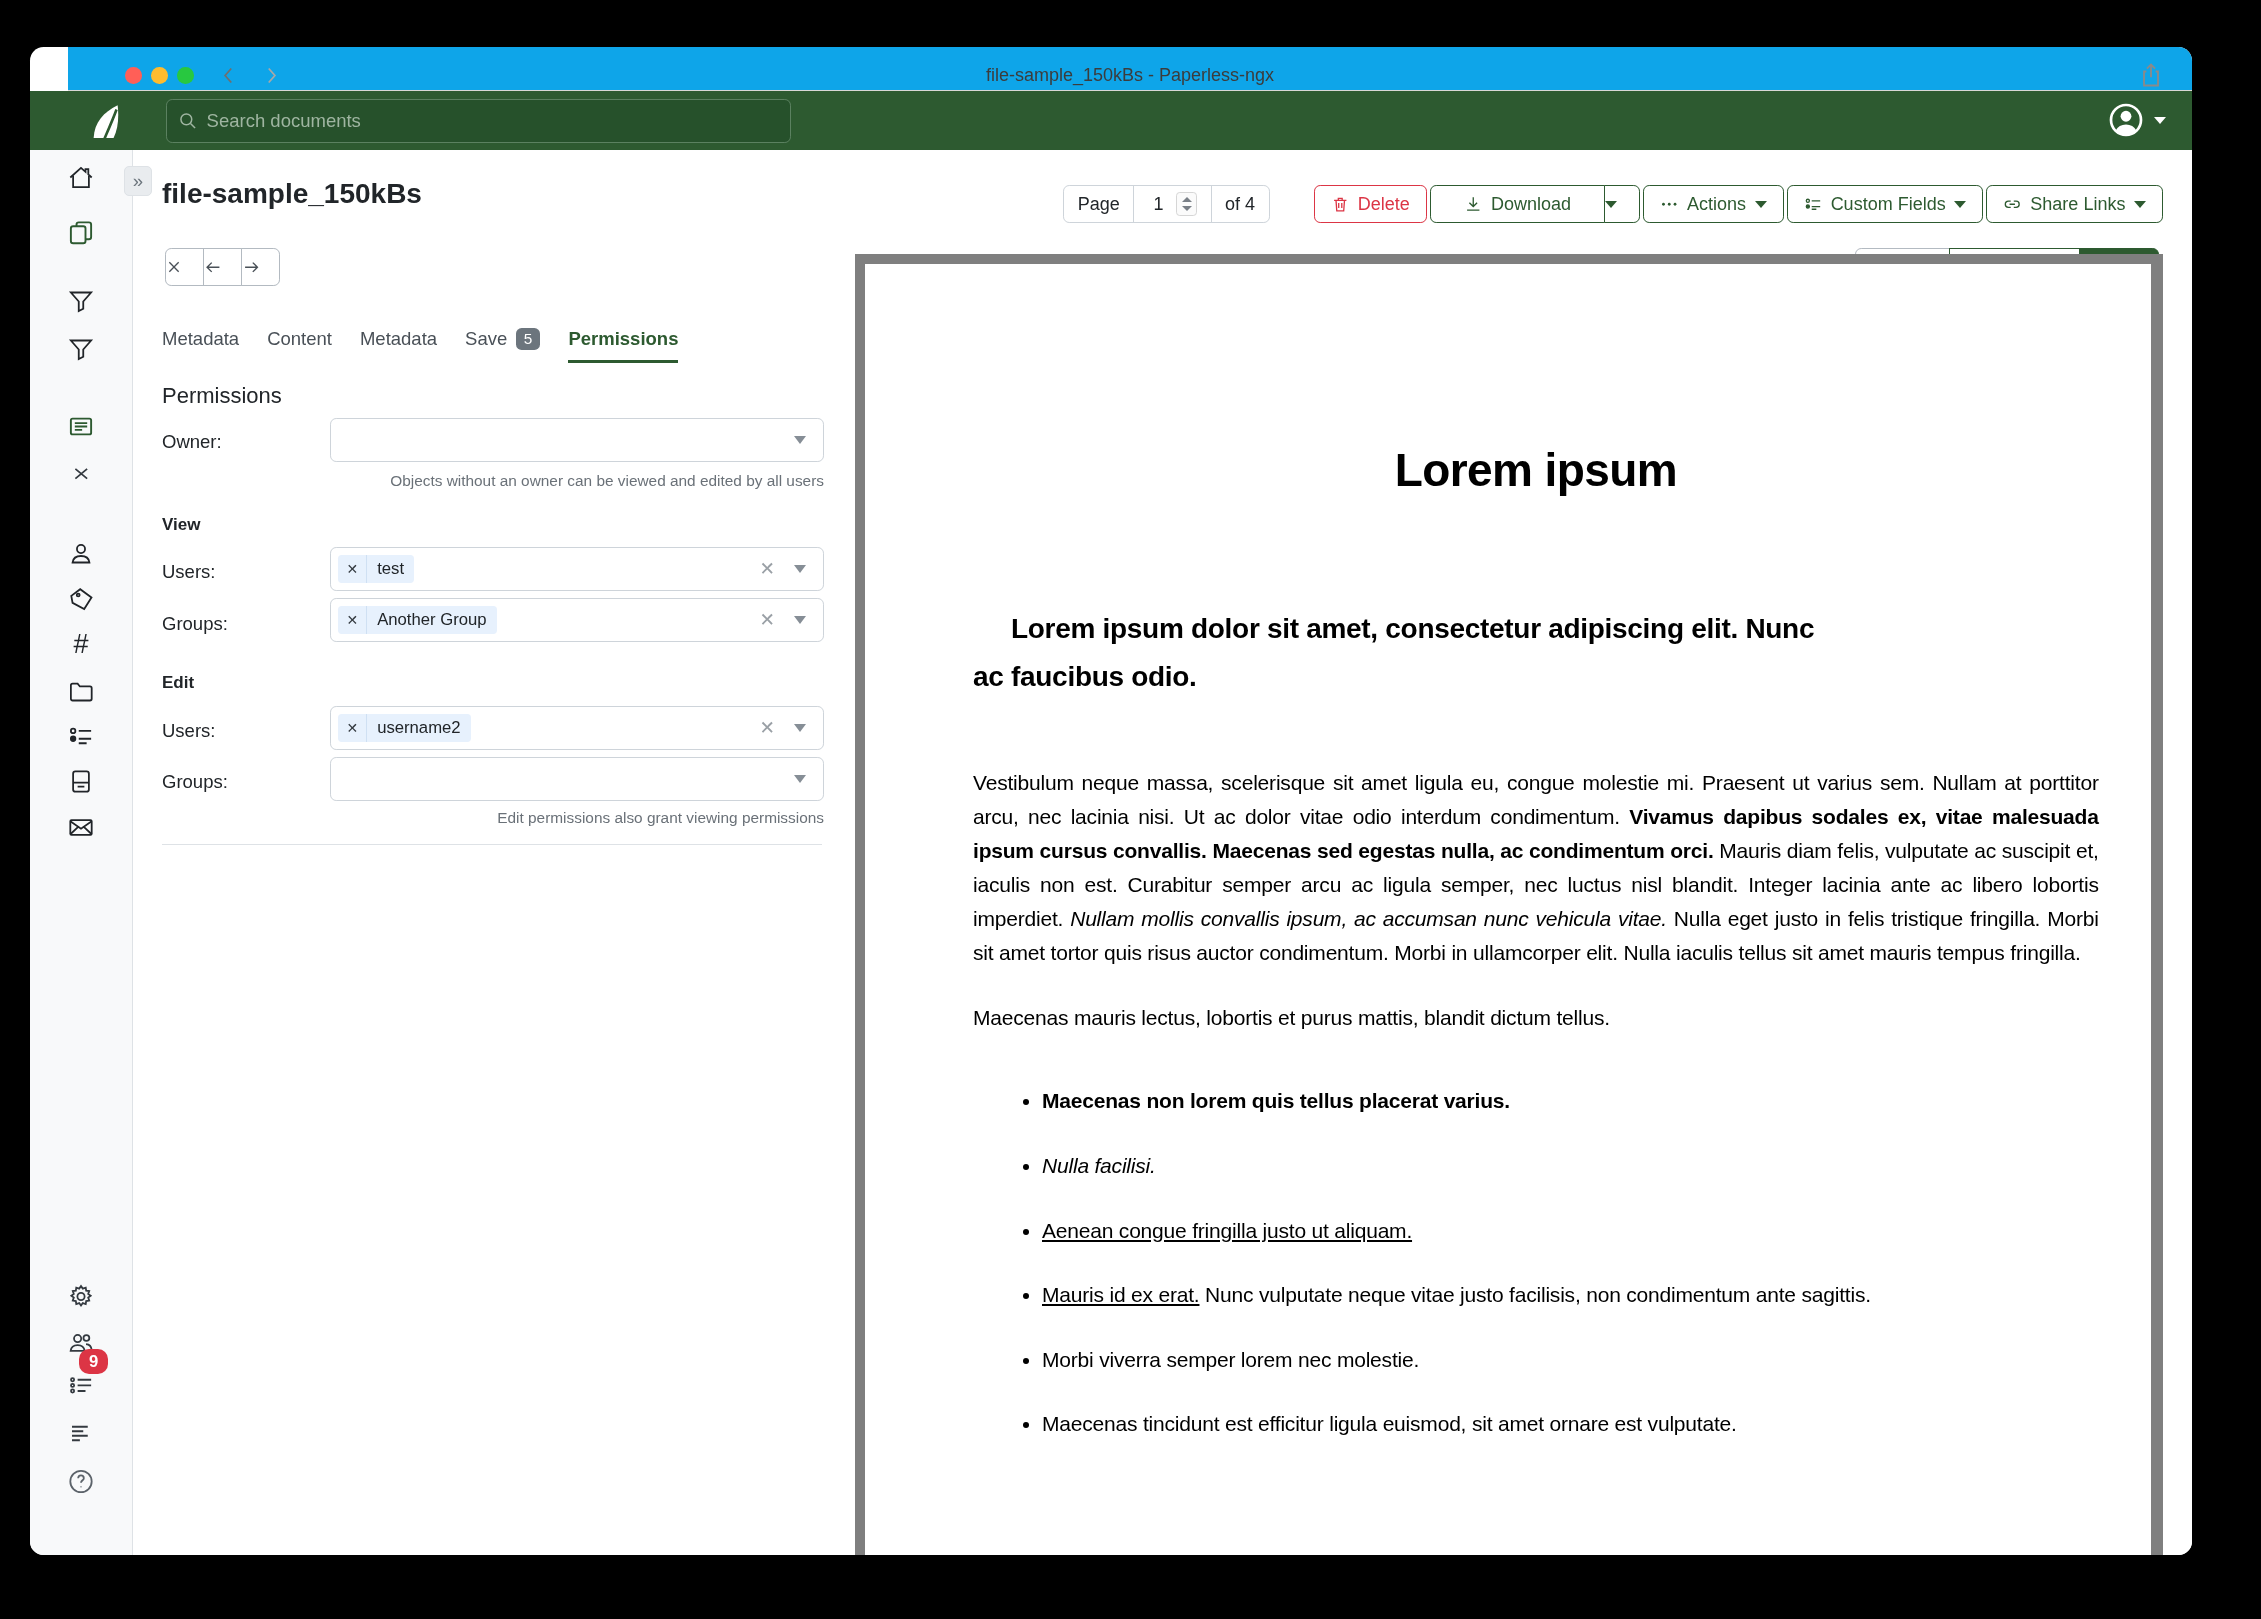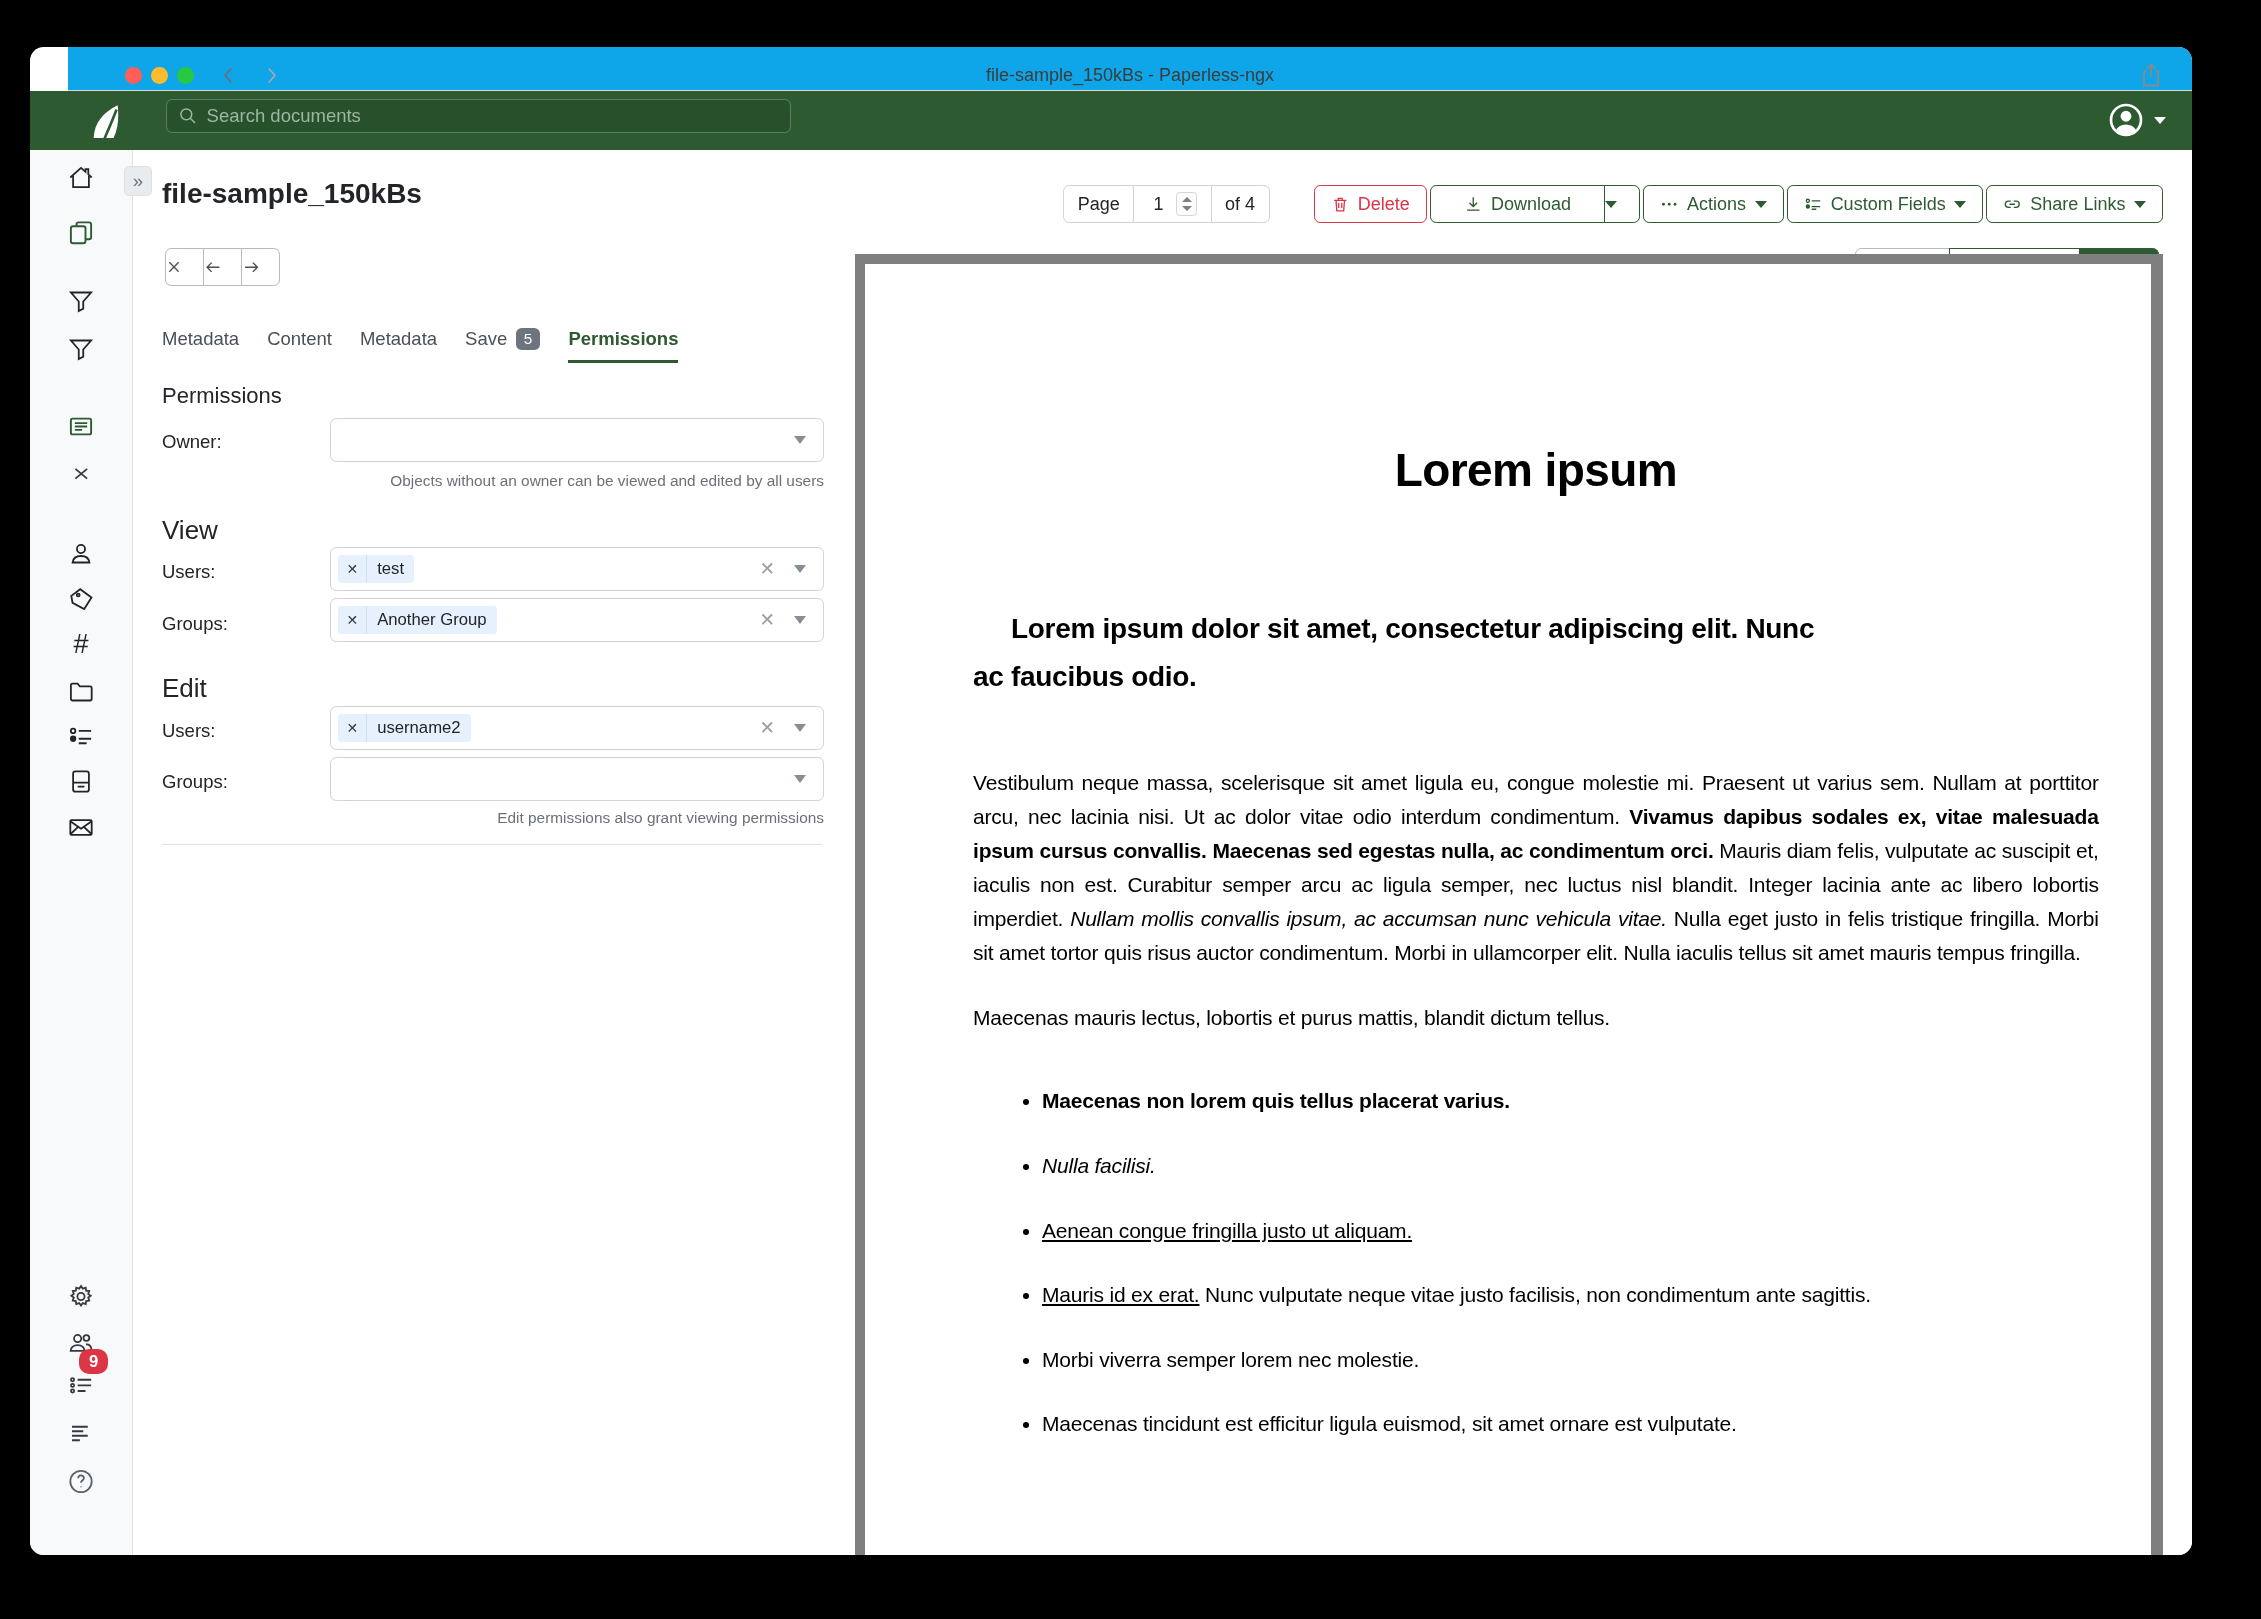--- a/index.html
+++ b/index.html
@@ -17,21 +17,21 @@
   .tb-nav { position:absolute; top:15px; width:26px; height:26px; display:flex; align-items:center; justify-content:center; }
   .tb-nav.back { left:148px; }
   .tb-nav.fwd { left:189px; }
   .tb-title { position:absolute; left:0; right:0; top:0; line-height:56px; text-align:center;
               font-size:18px; font-weight:500; color:#3c3c3c; }
   .tb-share { position:absolute; right:27px; top:13.6px; width:28px; height:28px; }
 
   
   .appheader { height:59px; flex:none; background:#2d5a30; position:relative; }
   .logo { position:absolute; left:57px; top:12.3px; width:35px; height:35px; }
-  .search { position:absolute; left:136px; top:8px; width:625px; height:34px;
+  .search { position:absolute; left:136px; top:8px; width:625px; height:44px;
             background:#26512b; border:0.6px solid #5b8160; border-radius:6.2px;
             display:flex; align-items:center; padding:0 11px; }
   .search svg { flex:none; }
   .search input { flex:1; background:transparent; border:none; outline:none;
                   font-size:18.5px; color:#d7e2d7; margin-left:8.6px; font-family:"Liberation Sans",sans-serif; }
   .search input::placeholder { color:#9fb5a1; }
   .avatar-area { position:absolute; right:26px; top:11px; display:flex; align-items:center; gap:10px; }
   .caret-w { width:0; height:0; border-left:6.8px solid transparent; border-right:6.8px solid transparent; border-top:7.4px solid #fff; }
 
   
@@ -65,21 +65,21 @@
   .btn-discard { border:1.2px solid #b3bac1; color:#6c757d; padding:0 16px; border-radius:6.2px 0 0 6.2px; }
   .btn-savenext { border:1.2px solid #2d5a30; color:#2d5a30; padding:0 16px; font-weight:500; }
   .btn-save { border:1.2px solid #2d5a30; background:#2d5a30; color:#fff; padding:0 18.5px; border-radius:0 6.2px 6.2px 0; font-weight:500; }
 
   .tabs { position:absolute; left:29px; top:178px; display:flex; gap:28px; align-items:flex-start; }
   .tab { font-size:18.5px; color:#495057; padding-bottom:10px; display:flex; align-items:center; gap:8.6px; }
   .tab.active { color:#2d5a30; font-weight:600; border-bottom:3.7px solid #2d5a30; }
   .tab-badge { background:#6c757d; color:#fff; font-size:15.4px; border-radius:5.6px; padding:1.9px 8px; }
 
   .sec-h1 { position:absolute; left:29px; font-size:22px; font-weight:500; color:#212529; }
-  .sec-h2 { position:absolute; left:29px; font-size:26px; font-weight:400; color:#212529; }
+  .sec-h2 { position:absolute; left:29px; font-size:17px; font-weight:700; color:#212529; }
   .f-label { position:absolute; left:29px; font-size:18.5px; color:#212529; }
   .select { position:absolute; left:197px; width:494px; height:44px; background:#fff;
             border:1.2px solid #ced4da; border-radius:6.2px; display:flex; align-items:center; padding:0 59px 0 7.4px; }
   .sel-caret { position:absolute; right:17.3px; top:50%; transform:translateY(-50%); width:0; height:0;
                border-left:6.8px solid transparent; border-right:6.8px solid transparent; border-top:8px solid #868e96; }
   .sel-clear { position:absolute; right:48px; top:50%; transform:translateY(-50%); font-size:18.5px; color:#9aa0a6; }
   .chip { display:flex; align-items:center; background:#e7f1fd; border-radius:3.7px; height:28px;
           font-size:16.7px; color:#212529; overflow:hidden; }
   .chip-x { padding:0 8px; font-size:14px; color:#343a40; border-right:1.2px solid #cfe0f3; height:100%;
             display:flex; align-items:center; }

